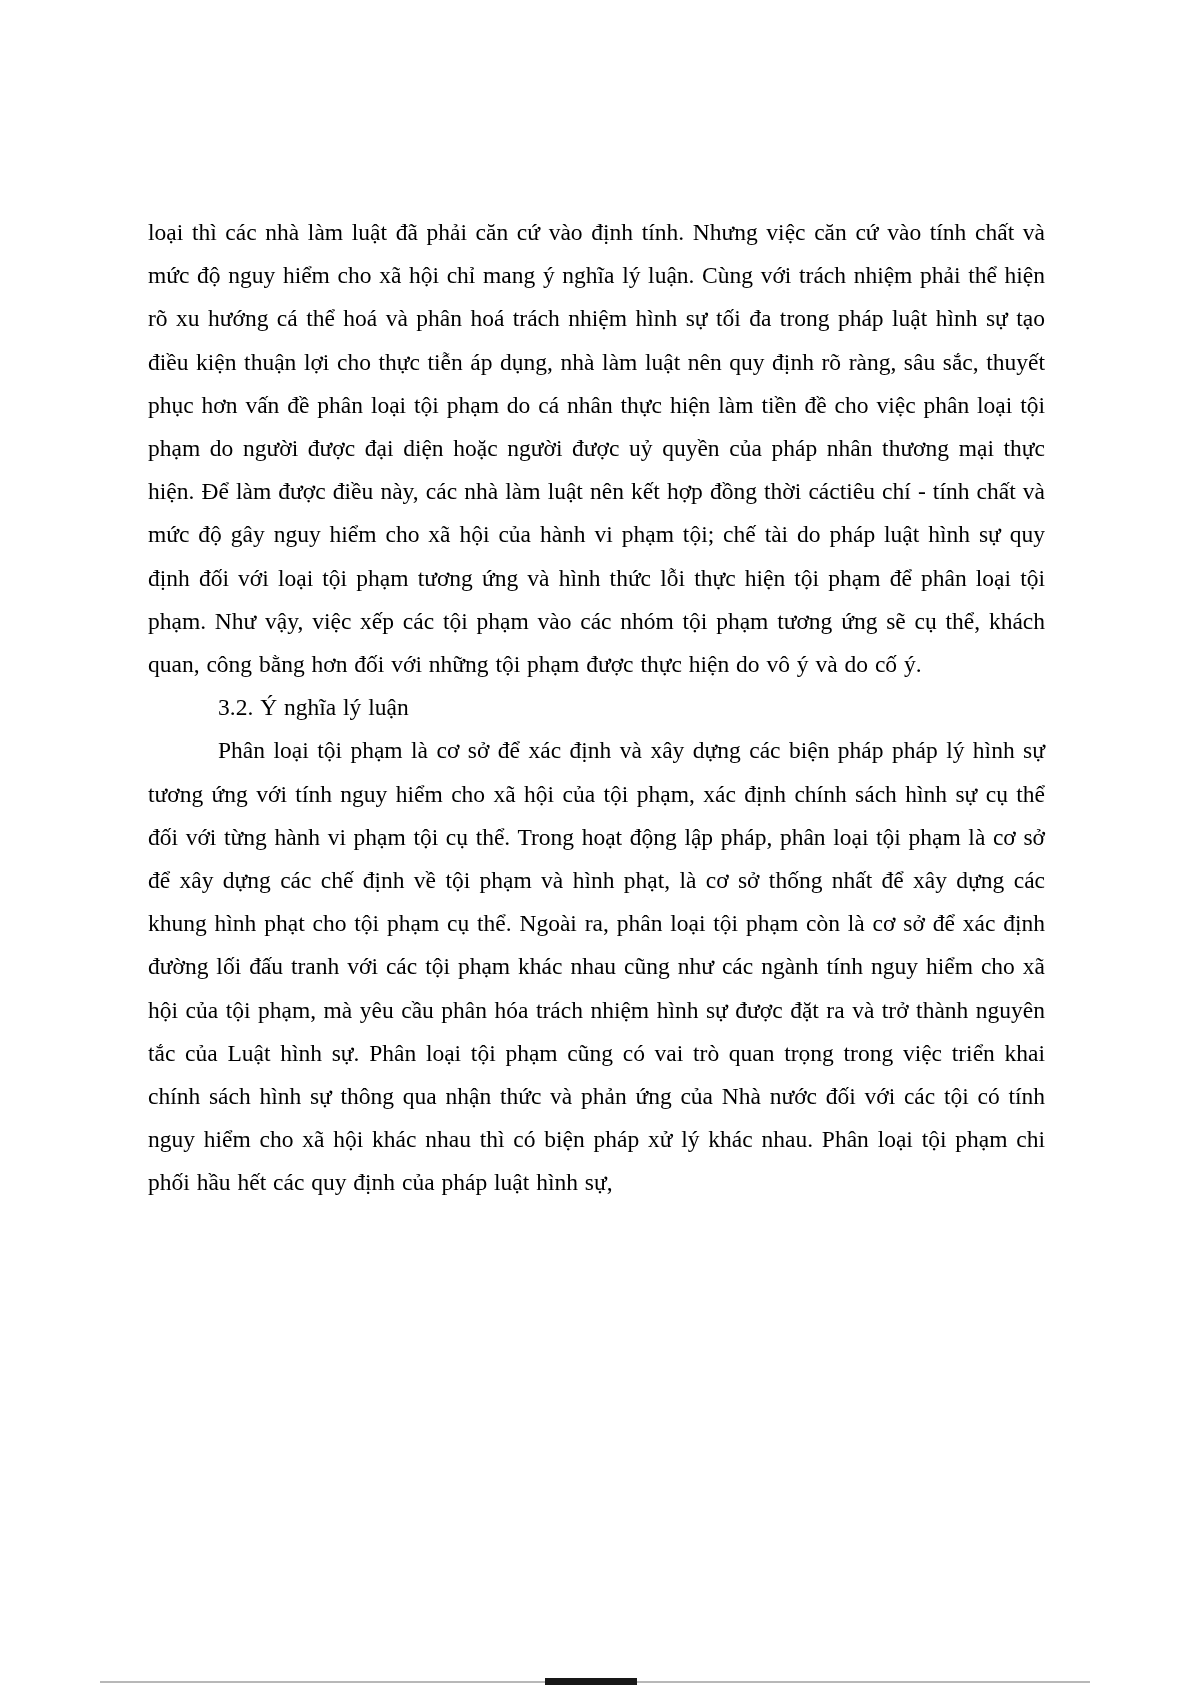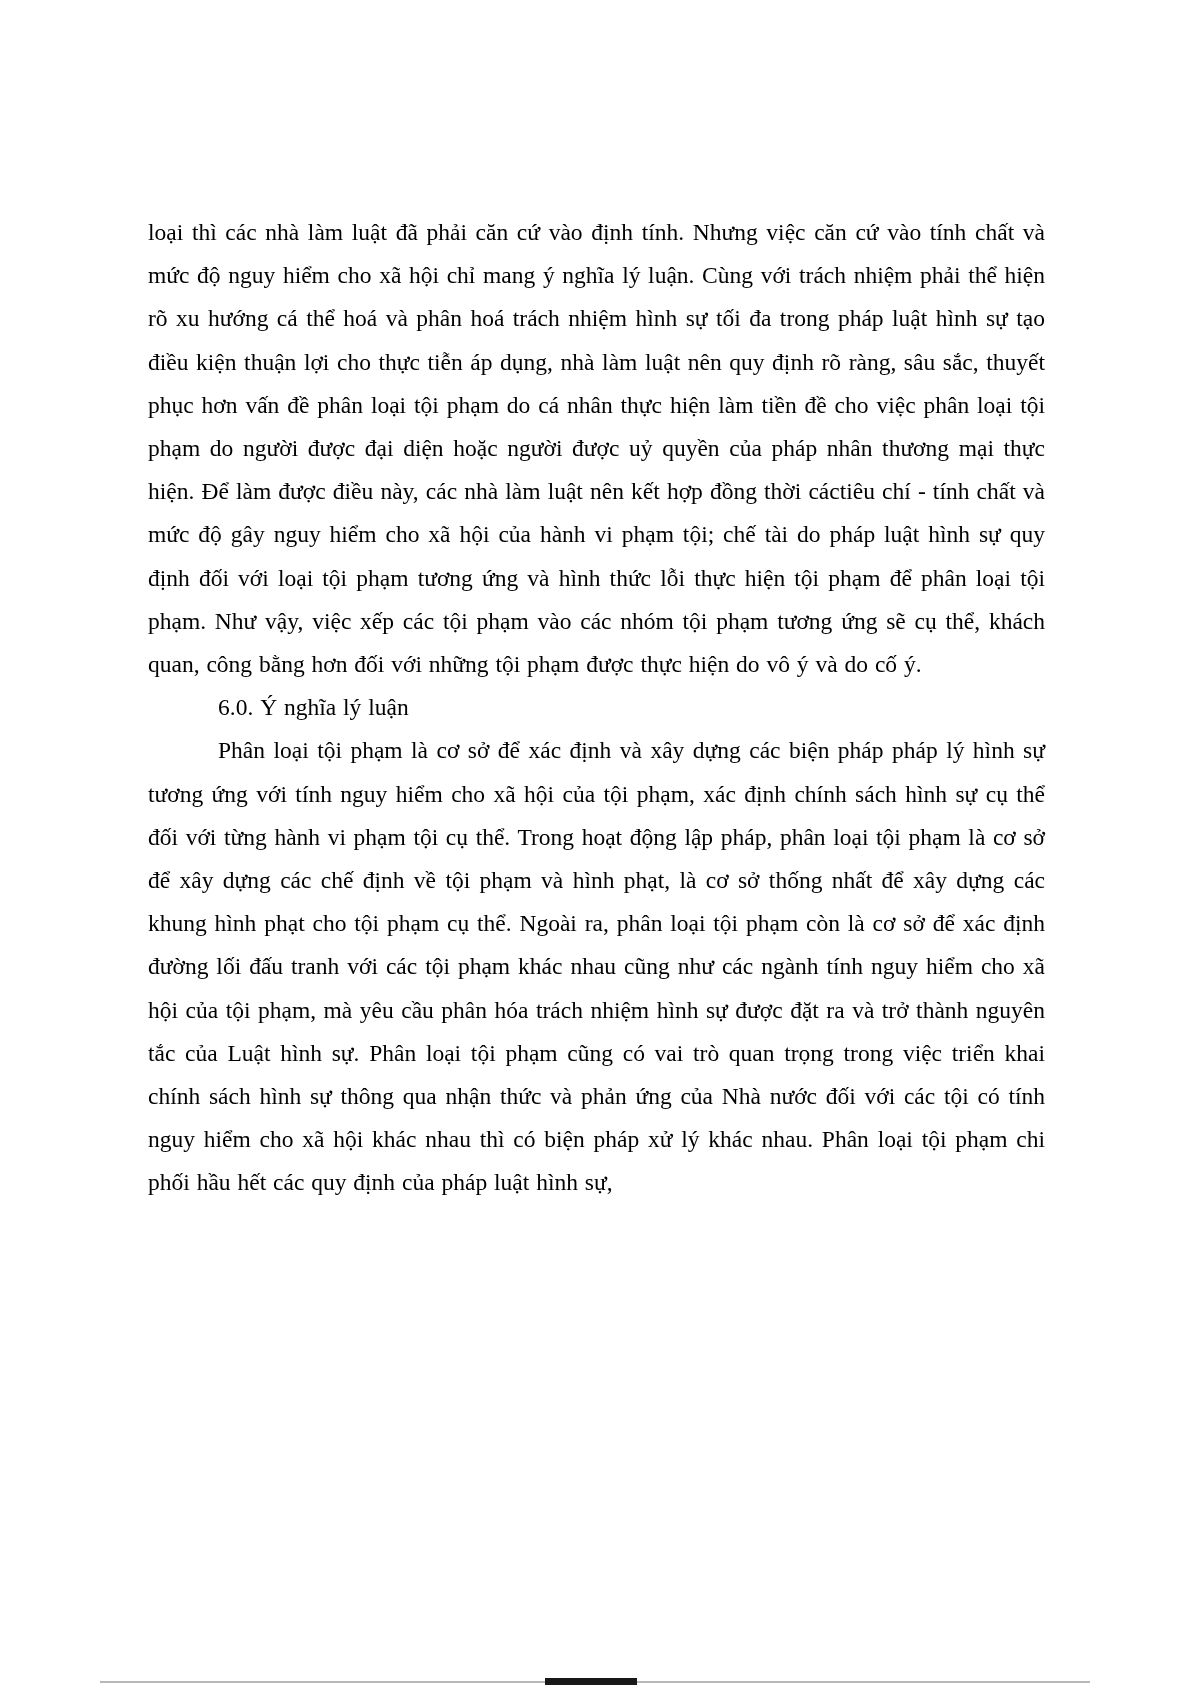--- a/index.html
+++ b/index.html
@@ -64,21 +64,21 @@
   }
 </style>
 </head>
 <body>
 
 <div class="page-body">
 
   <p class="para first-flush">loại thì các nhà làm luật đã phải căn cứ vào định tính. Nhưng việc căn cứ vào tính chất và mức độ nguy hiểm cho xã hội chỉ mang ý nghĩa lý luận. Cùng với trách nhiệm phải thể hiện rõ xu hướng cá thể hoá và phân hoá trách nhiệm hình sự tối đa trong pháp luật hình sự tạo điều kiện thuận lợi cho thực tiễn áp dụng, nhà làm luật nên quy định rõ ràng, sâu sắc, thuyết phục hơn vấn đề phân loại tội phạm do cá nhân thực hiện làm tiền đề cho việc phân loại tội phạm do người được đại diện hoặc người được uỷ quyền của pháp nhân thương mại thực hiện. Để làm được điều này, các nhà làm luật nên kết hợp đồng thời cáctiêu chí - tính chất và mức độ gây nguy hiểm cho xã hội của hành vi phạm tội; chế tài do pháp luật hình sự quy định đối với loại tội phạm tương ứng và hình thức lỗi thực hiện tội phạm để phân loại tội phạm. Như vậy, việc xếp các tội phạm vào các nhóm tội phạm tương ứng sẽ cụ thể, khách quan, công bằng hơn đối với những tội phạm được thực hiện do vô ý và do cố ý.</p>
 
 
-  <p class="para heading-line">6.0. Ý nghĩa lý luận</p>
+  <p class="para heading-line">3.2. Ý nghĩa lý luận</p>
 
   <p class="para indented">Phân loại tội phạm là cơ sở để xác định và xây dựng các biện pháp pháp lý hình sự tương ứng với tính nguy hiểm cho xã hội của tội phạm, xác định chính sách hình sự cụ thể đối với từng hành vi phạm tội cụ thể. Trong hoạt động lập pháp, phân loại tội phạm là cơ sở để xây dựng các chế định về tội phạm và hình phạt, là cơ sở thống nhất để xây dựng các khung hình phạt cho tội phạm cụ thể. Ngoài ra, phân loại tội phạm còn là cơ sở để xác định đường lối đấu tranh với các tội phạm khác nhau cũng như các ngành  tính nguy hiểm cho xã hội của tội phạm, mà yêu cầu phân hóa trách nhiệm hình sự được đặt ra và trở thành nguyên tắc của Luật hình sự. Phân loại tội phạm cũng có vai trò quan trọng trong việc triển khai chính sách hình sự thông qua nhận thức và phản ứng của Nhà nước đối với các tội có tính nguy hiểm cho xã hội khác nhau thì có biện pháp xử lý khác nhau. Phân loại tội phạm chi phối hầu hết các quy định của pháp luật hình sự,</p>
 
 </div>
 
 <div class="bottom-strip">
   <div class="bottom-line"></div>
   <div class="bottom-dark-segment"></div>
 </div>
 

